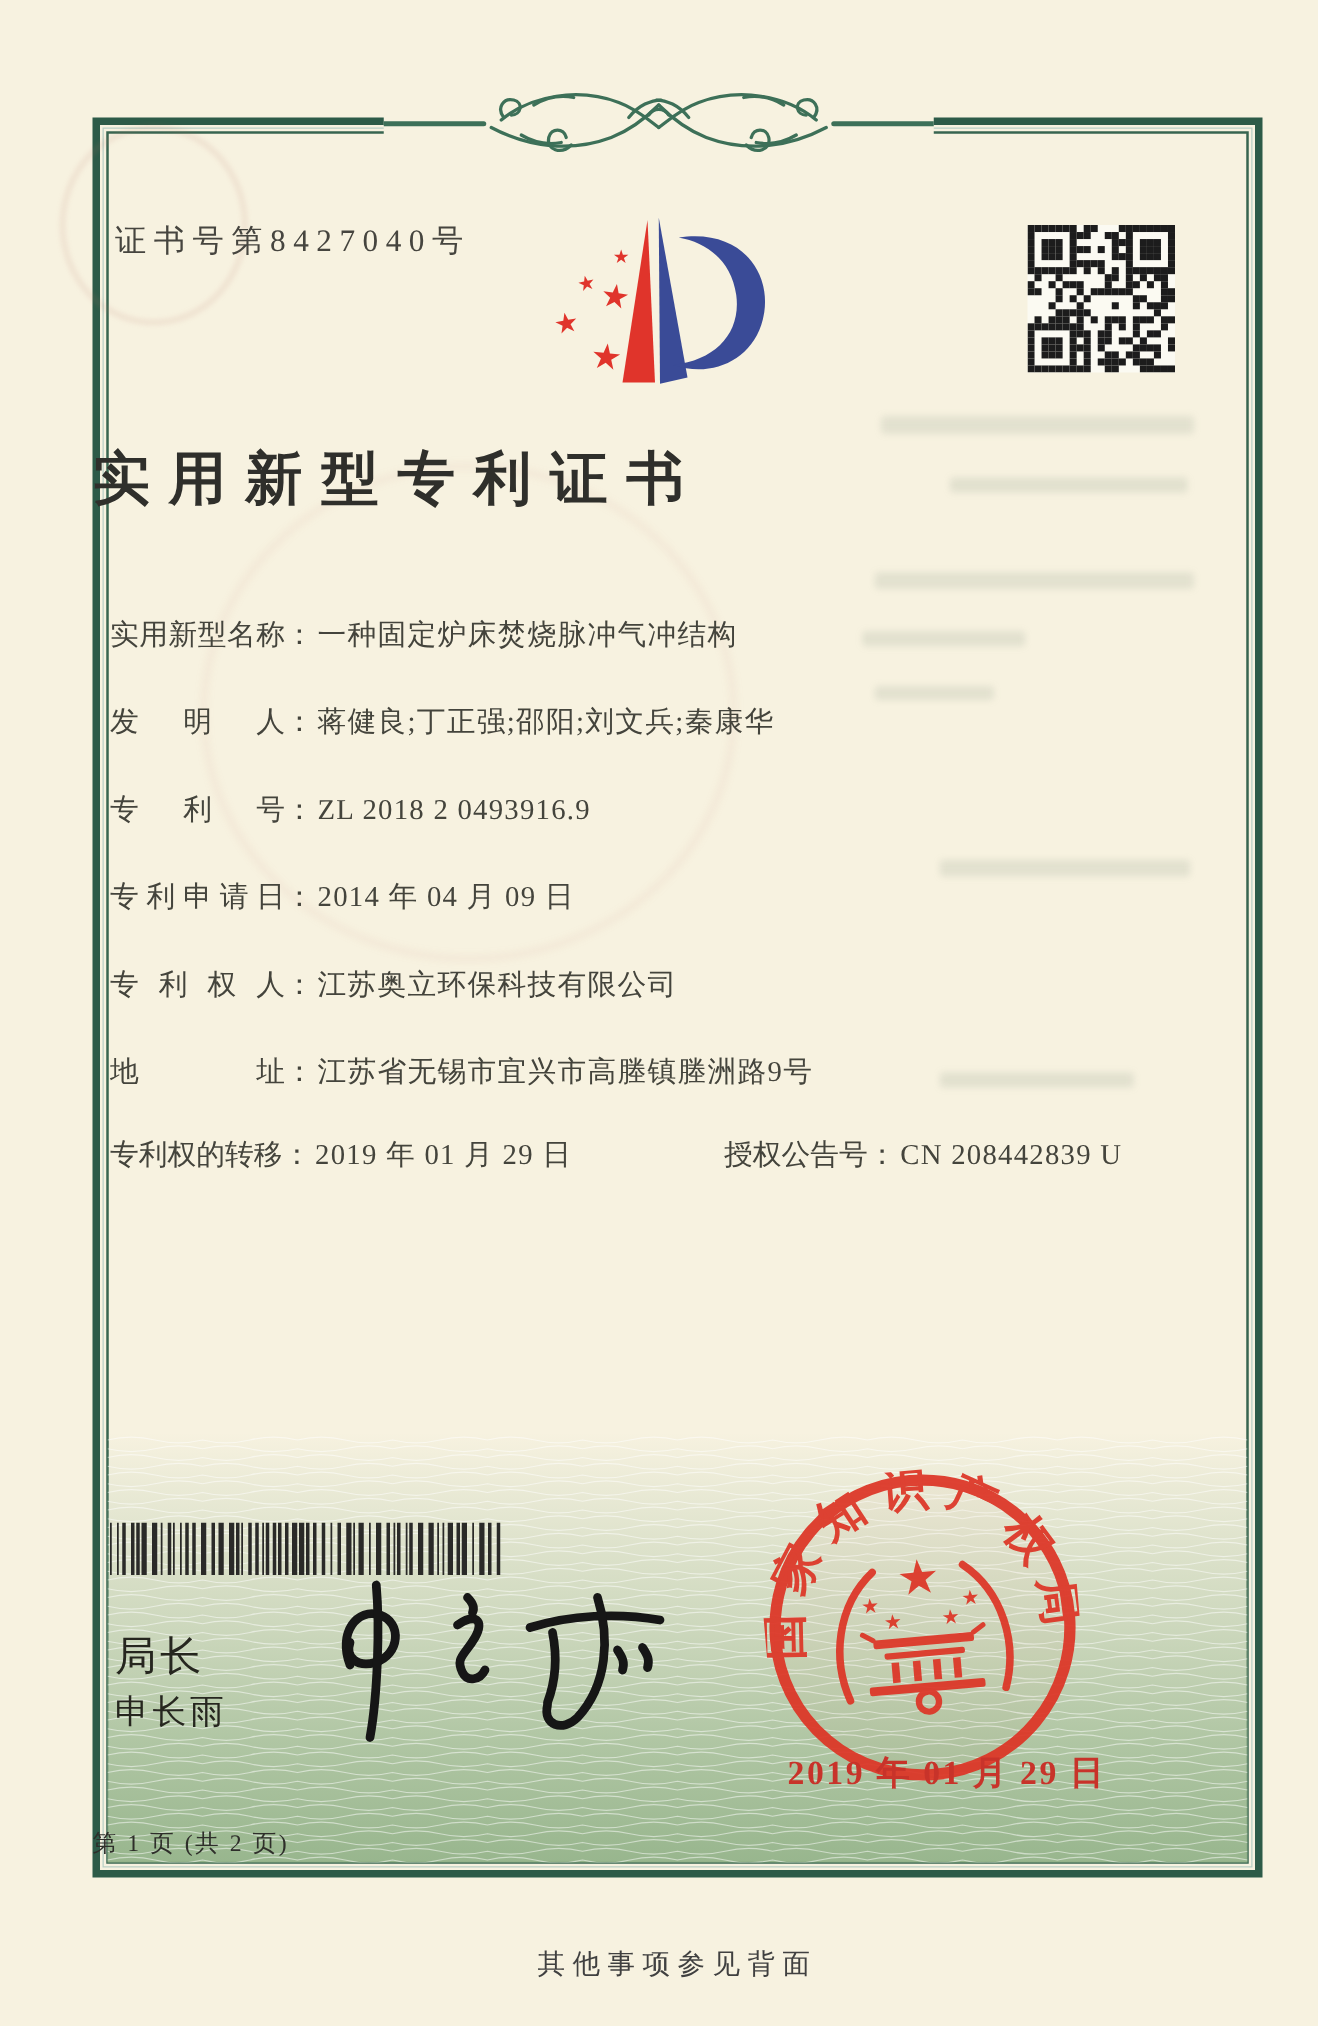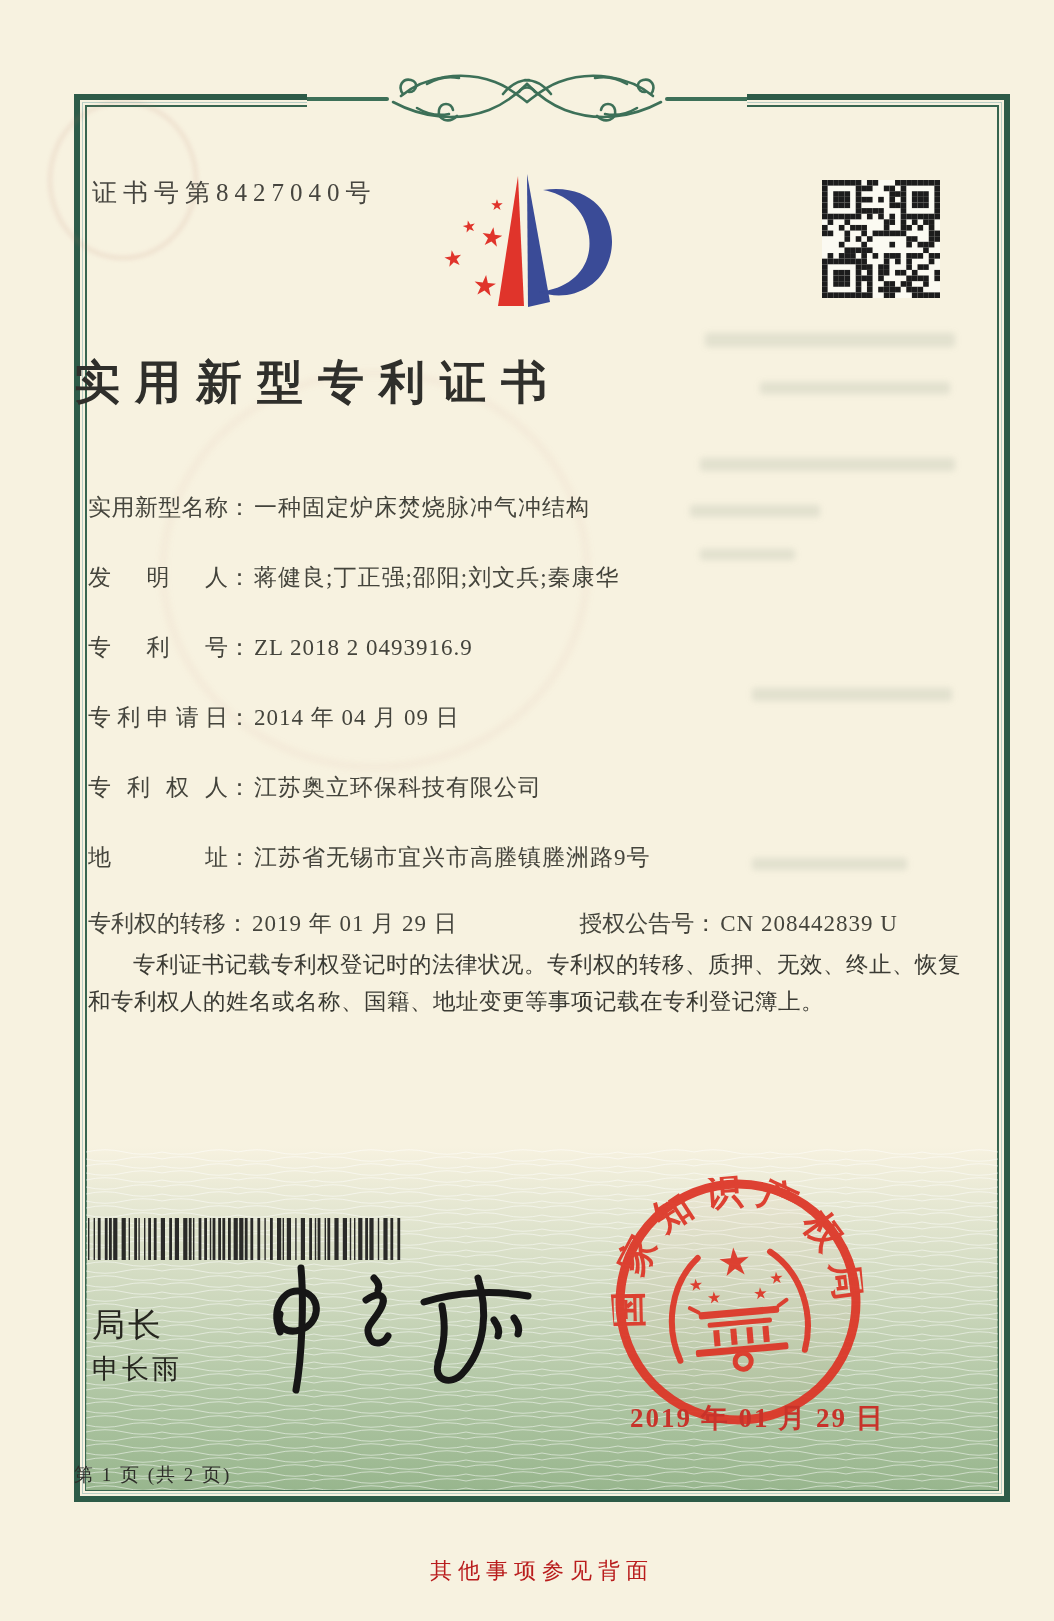--- a/index.html
+++ b/index.html
@@ -52,21 +52,21 @@
   .officer-name{position:absolute;left:92px;top:1351px;font-size:27px;letter-spacing:3px;
                 color:#26261f;z-index:3}
   .signature{position:absolute;left:246px;top:1262px;width:300px;height:135px;z-index:4}
   .seal{position:absolute;left:612px;top:1176px;width:252px;height:252px;z-index:4;
         transform:rotate(-5deg);opacity:.93}
   .seal-date{position:absolute;left:630px;top:1400px;font-size:27px;font-weight:700;
              letter-spacing:2px;color:#c8332a;z-index:4}
   .page-info{position:absolute;left:74px;top:1462px;width:936px;text-align:left;
              font-size:19px;letter-spacing:2px;color:#2e2e2a;z-index:3}
   .back-note{position:absolute;left:74px;top:1556px;width:936px;text-align:center;
-             font-size:22px;letter-spacing:6px;color:#b91c1c;z-index:3}
+             font-size:22px;letter-spacing:6px;color:#404040;z-index:3}
 
   
   .wm1{position:absolute;left:48px;top:100px;width:150px;height:160px;border-radius:50%;
        border:4px solid rgba(190,120,105,.14);filter:blur(2px);z-index:2}
   .wm2{position:absolute;left:160px;top:370px;width:430px;height:400px;border-radius:50%;
        border:6px solid rgba(200,130,115,.07);filter:blur(3px);z-index:2}
   .smudge{position:absolute;background:rgba(120,138,118,.16);filter:blur(3px);
           border-radius:3px;z-index:2}
 </style>
 </head>
@@ -378,21 +378,20 @@
     <span class="flabel">地址</span><span class="fcolon">：</span><span class="fvalue">江苏省无锡市宜兴市高塍镇塍洲路9号</span>
   </div>
 
   <div class="field" style="top:908px">
     <span class="glabel">专利权的转移</span><span class="fcolon">：</span><span class="fvalue">2019 年 01 月 29 日</span>
     <span style="display:inline-block;width:110px"></span>
     <span class="glabel">授权公告号</span><span class="fcolon">：</span><span class="fvalue">CN 208442839 U</span>
   </div>
 
   <div class="body-text">
-    <p>专利证书记载专利权登记时的法律状况。专利权的转移、质押、无效、终止、恢复和专利权人的姓名或名称、国籍、地址变更等事项记载在专利登记簿上。</p>
   </div>
 
   <div class="greenzone">
     <svg id="waves" viewBox="0 0 912 344" preserveAspectRatio="none" stroke="#ffffff" stroke-opacity=".5" stroke-width="1" fill="none">
         <path d="M0 6 q19 -4.5 38 0 q19 4.5 38 0 q19 4.5 38 0 q19 -4.5 38 0 q19 -4.5 38 0 q19 4.5 38 0 q19 4.5 38 0 q19 -4.5 38 0 q19 -4.5 38 0 q19 4.5 38 0 q19 4.5 38 0 q19 -4.5 38 0 q19 -4.5 38 0 q19 4.5 38 0 q19 4.5 38 0 q19 -4.5 38 0 q19 -4.5 38 0 q19 4.5 38 0 q19 4.5 38 0 q19 -4.5 38 0 q19 -4.5 38 0 q19 4.5 38 0 q19 4.5 38 0 q19 -4.5 38 0"></path>
         <path d="M0 13 q19 4.5 38 0 q19 -4.5 38 0 q19 -4.5 38 0 q19 4.5 38 0 q19 4.5 38 0 q19 -4.5 38 0 q19 -4.5 38 0 q19 4.5 38 0 q19 4.5 38 0 q19 -4.5 38 0 q19 -4.5 38 0 q19 4.5 38 0 q19 4.5 38 0 q19 -4.5 38 0 q19 -4.5 38 0 q19 4.5 38 0 q19 4.5 38 0 q19 -4.5 38 0 q19 -4.5 38 0 q19 4.5 38 0 q19 4.5 38 0 q19 -4.5 38 0 q19 -4.5 38 0 q19 4.5 38 0"></path>
         <path d="M0 20 q19 -4.5 38 0 q19 4.5 38 0 q19 4.5 38 0 q19 -4.5 38 0 q19 -4.5 38 0 q19 4.5 38 0 q19 4.5 38 0 q19 -4.5 38 0 q19 -4.5 38 0 q19 4.5 38 0 q19 4.5 38 0 q19 -4.5 38 0 q19 -4.5 38 0 q19 4.5 38 0 q19 4.5 38 0 q19 -4.5 38 0 q19 -4.5 38 0 q19 4.5 38 0 q19 4.5 38 0 q19 -4.5 38 0 q19 -4.5 38 0 q19 4.5 38 0 q19 4.5 38 0 q19 -4.5 38 0"></path>
         <path d="M0 27 q19 4.5 38 0 q19 -4.5 38 0 q19 -4.5 38 0 q19 4.5 38 0 q19 4.5 38 0 q19 -4.5 38 0 q19 -4.5 38 0 q19 4.5 38 0 q19 4.5 38 0 q19 -4.5 38 0 q19 -4.5 38 0 q19 4.5 38 0 q19 4.5 38 0 q19 -4.5 38 0 q19 -4.5 38 0 q19 4.5 38 0 q19 4.5 38 0 q19 -4.5 38 0 q19 -4.5 38 0 q19 4.5 38 0 q19 4.5 38 0 q19 -4.5 38 0 q19 -4.5 38 0 q19 4.5 38 0"></path>
         <path d="M0 34 q19 -4.5 38 0 q19 4.5 38 0 q19 4.5 38 0 q19 -4.5 38 0 q19 -4.5 38 0 q19 4.5 38 0 q19 4.5 38 0 q19 -4.5 38 0 q19 -4.5 38 0 q19 4.5 38 0 q19 4.5 38 0 q19 -4.5 38 0 q19 -4.5 38 0 q19 4.5 38 0 q19 4.5 38 0 q19 -4.5 38 0 q19 -4.5 38 0 q19 4.5 38 0 q19 4.5 38 0 q19 -4.5 38 0 q19 -4.5 38 0 q19 4.5 38 0 q19 4.5 38 0 q19 -4.5 38 0"></path>
         <path d="M0 41 q19 4.5 38 0 q19 -4.5 38 0 q19 -4.5 38 0 q19 4.5 38 0 q19 4.5 38 0 q19 -4.5 38 0 q19 -4.5 38 0 q19 4.5 38 0 q19 4.5 38 0 q19 -4.5 38 0 q19 -4.5 38 0 q19 4.5 38 0 q19 4.5 38 0 q19 -4.5 38 0 q19 -4.5 38 0 q19 4.5 38 0 q19 4.5 38 0 q19 -4.5 38 0 q19 -4.5 38 0 q19 4.5 38 0 q19 4.5 38 0 q19 -4.5 38 0 q19 -4.5 38 0 q19 4.5 38 0"></path>

